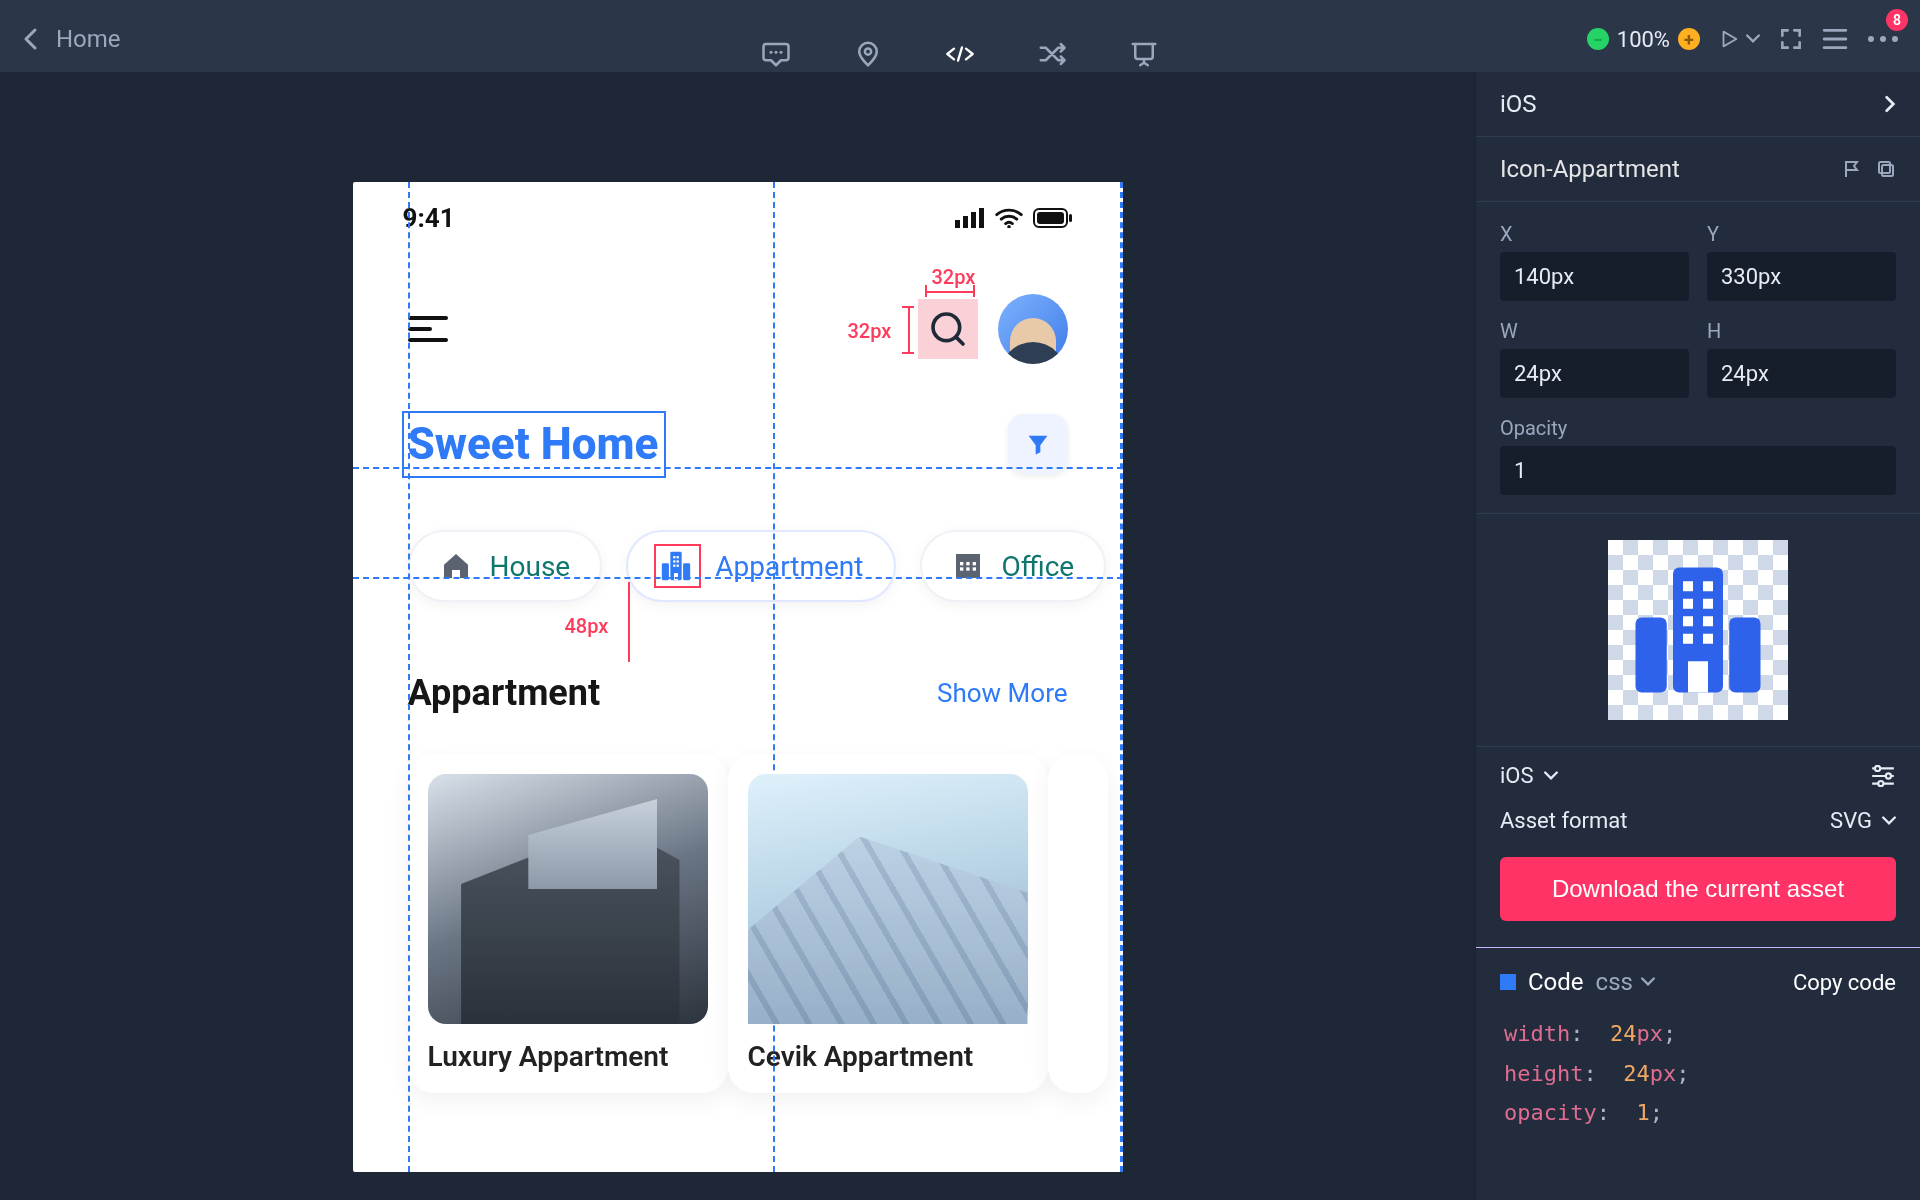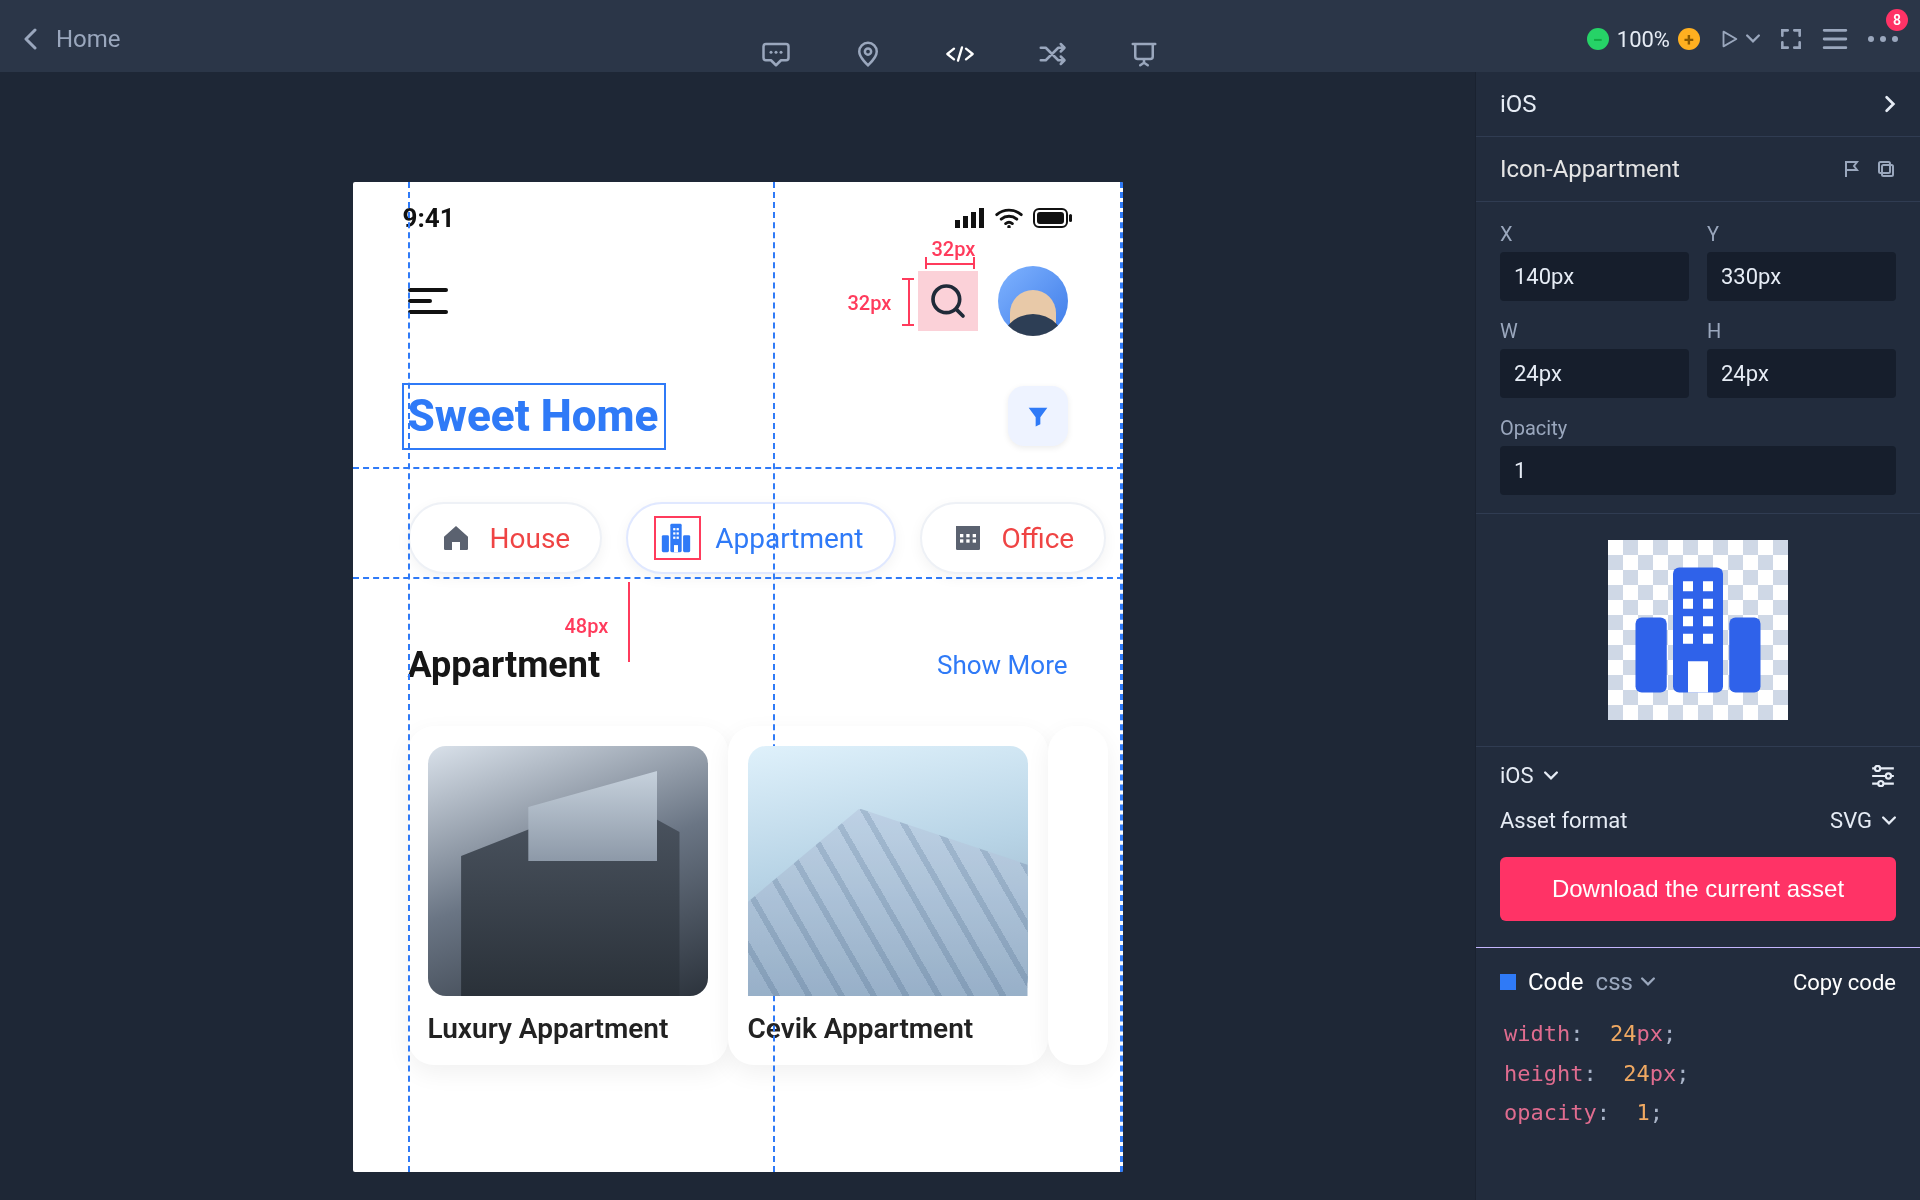--- a/index.html
+++ b/index.html
@@ -30,21 +30,21 @@
 .tool-item { width:30px; height:30px; display:flex; align-items:center; justify-content:center; color:#9aa7bd; cursor:pointer; }
 
 .bottom-tools { position:absolute; bottom:24px; left:18px; width:190px; height:62px; background:#2b3648; border:1px solid #3a465c; border-radius:10px; display:flex; align-items:center; justify-content:space-around; }
 .bottom-tools .tool-item { width:34px; height:34px; }
 
 
 .canvas-area { position:absolute; top:72px; left:0; right:445px; bottom:0; background:#1e2736; display:flex; align-items:flex-start; justify-content:center; padding-top:110px; overflow:hidden; }
 .phone { width:770px; height:990px; background:#fff; border-radius:2px; color:#111; position:relative; overflow:hidden; }
 .statusbar { height:54px; display:flex; align-items:center; justify-content:space-between; padding:17px 50px 0 50px; font-weight:700; font-size:26px; }
 .statusbar .ind { display:flex; align-items:center; gap:10px; }
-.ph-row { display:flex; align-items:center; padding:30px 55px 10px; gap:20px; }
+.ph-row { display:flex; align-items:center; padding:30px 55px 10px; gap:20px;margin-top:28px; }
 .hamburger { width:40px; height:26px; display:flex; flex-direction:column; justify-content:space-between; }
 .hamburger span { display:block; height:4px; background:#111; border-radius:2px; }
 .hamburger span:nth-child(2){ width:60%; }
 .spacer { flex:1; }
 .search-hl { width:60px; height:60px; background:#fbd1d8; display:flex; align-items:center; justify-content:center; position:relative; }
 .search-hl svg { stroke:#1f2a38; }
 .avatar { width:70px; height:70px; border-radius:50%; background:linear-gradient(135deg,#7fb3ff,#3e7be8); display:flex; align-items:flex-end; justify-content:center; overflow:hidden; }
 .avatar .person { width:46px; height:46px; border-radius:50% 50% 0 0; background:#e8c9a8; position:relative; }
 .avatar .person::after{content:"";position:absolute;bottom:-18px;left:-10px;width:66px;height:40px;background:#2d3e55;border-radius:40px 40px 0 0;}
 
@@ -54,21 +54,21 @@
 .tick { position:absolute; background:#ff3b5c; }
 
 .sel-box { position:absolute; border:2px solid #2f7af7; pointer-events:none; }
 .guide { position:absolute; border:2px dashed #2f7af7; pointer-events:none; }
 
 .hero-title { padding:0 55px; font-size:44px; font-weight:800; color:#2f7af7; line-height:1.25; }
 .filter-btn { width:60px;height:60px;border-radius:16px;background:#eef3ff;display:flex;align-items:center;justify-content:center;box-shadow:0 2px 6px rgba(0,0,0,.08); }
 .hero-row { display:flex; align-items:center; justify-content:space-between; padding:40px 55px 0; }
 
 .cat-row { display:flex; gap:24px; padding:56px 55px 0; }
-.cat-chip { flex:none; display:flex; align-items:center; gap:18px; padding:16px 30px; border:2px solid #eef1f6; border-radius:38px; background:#fff; font-size:28px; color:#ef4444; box-shadow:0 4px 14px rgba(0,0,0,.05); }
+.cat-chip { flex:none; display:flex; align-items:center; gap:18px; padding:16px 30px; border:2px solid #eef1f6; border-radius:38px; background:#fff; font-size:28px; color:#0f766e; box-shadow:0 4px 14px rgba(0,0,0,.05); }
 .cat-chip.active { color:#2f7af7; border-color:#e0e8ff; background:#fff; }
 .cat-chip .chip-icon { width:32px;height:32px; color:#5b6270; }
 .cat-chip.active .chip-icon { color:#2f7af7; }
 .chip-sel { border:2px solid #ff3b5c; padding:3px 6px 3px 3px; margin:-4px; }
 
 .section-row { display:flex; align-items:center; justify-content:space-between; padding:70px 55px 0; }
 .section-title { font-size:36px; font-weight:700; color:#161616; }
 .show-more { color:#2f7af7; font-size:26px; }
 
 .cards { display:flex; padding:40px 55px 0; }

